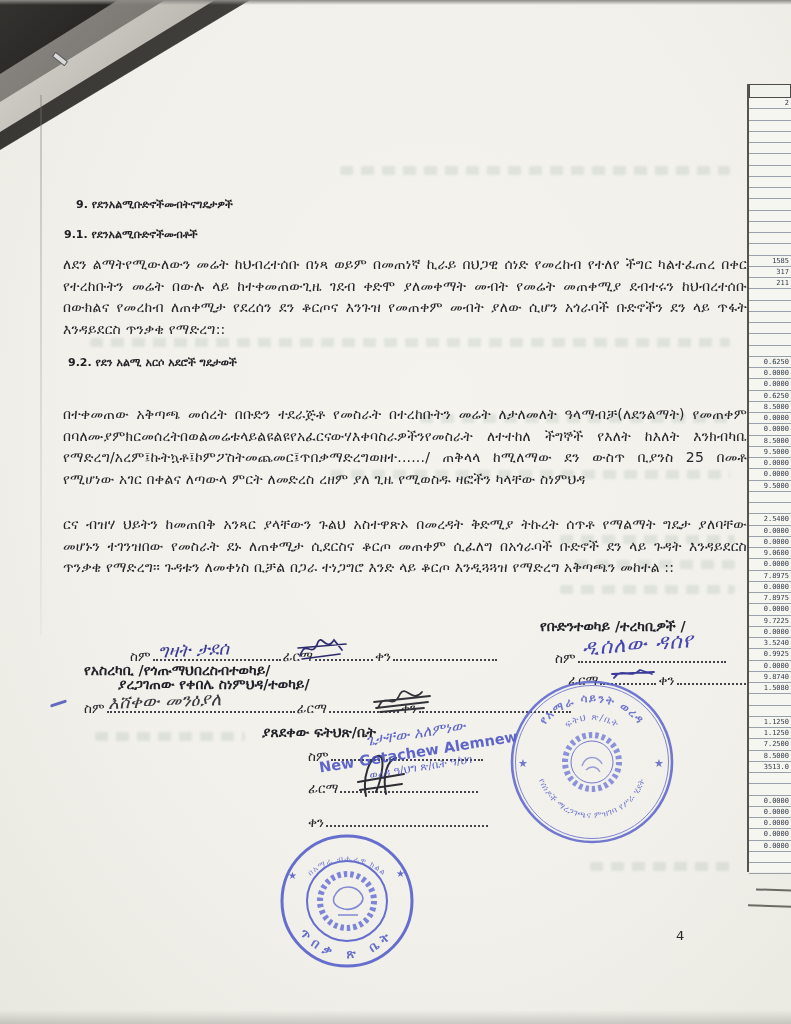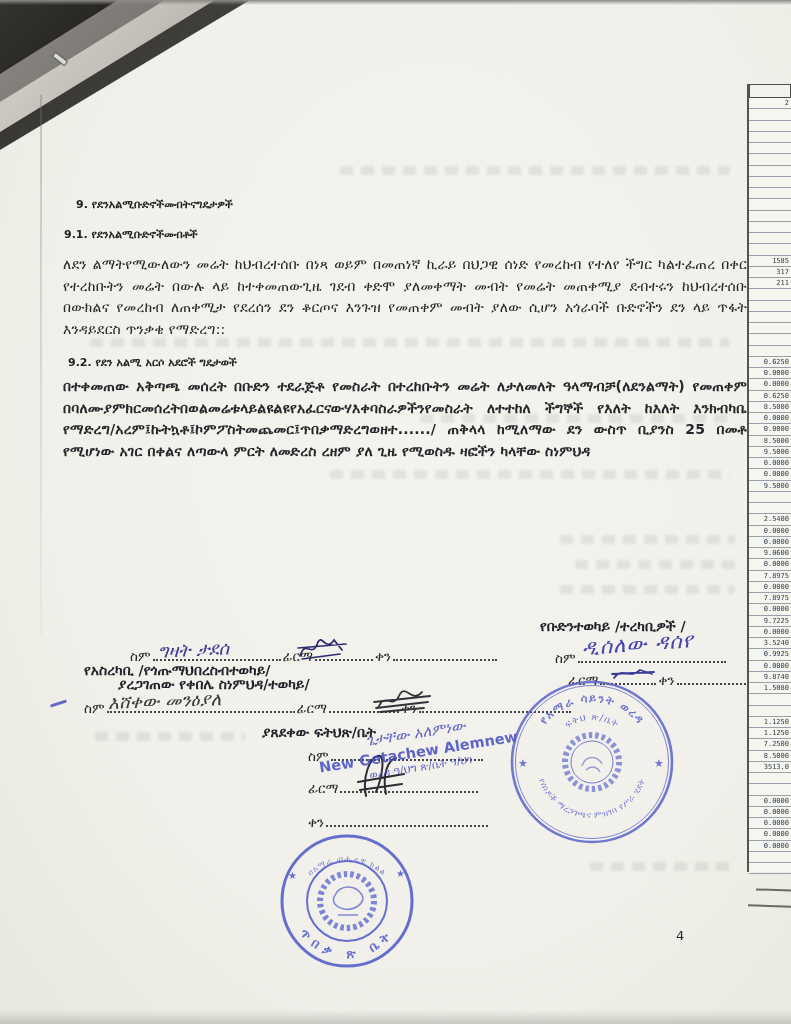--- a/index.html
+++ b/index.html
@@ -93,22 +93,23 @@
 
 
   <div class="hd" style="left:76px;top:198px;">9. የደንአልሚቡድኖችመብትናግዴታዎች</div>
 
   <div class="hd" style="left:64px;top:228px;">9.1. የደንአልሚቡድኖችመብቶች</div>
 
   <div class="para" style="left:63px;top:254px;width:684px;height:96px;">ለደን ልማትየሚውለውን መሬት ከህብረተሰቡ በነጻ ወይም በመጠነኛ ኪራይ በህጋዊ ሰነድ የመረከብ የተለየ ችግር ካልተፈጠረ በቀር የተረከቡትን መሬት በውሉ ላይ ከተቀመጠውጊዜ ገደብ ቀድሞ ያለመቀማት መብት የመሬት መጠቀሚያ ደብተሩን ከህብረተሰቡ በውክልና የመረከብ ለጠቀሚታ የደረሰን ደን ቆርጦና እንጉዝ የመጠቀም መብት ያለው ሲሆን አጎራባች ቡድኖችን ደን ላይ ጥፋት እንዳይደርስ ጥንቃቄ የማድረግ::</div>
 
   <div class="hd" style="left:68px;top:356px;">9.2. የደን አልሚ አርሶ አደሮች ግዴታወች</div>
 
-  <div class="para" style="left:63px;top:376px;width:684px;height:128px;font-weight:bold;">በተቀመጠው አቅጣጫ መሰረት በቡድን ተደራጅቶ የመስራት በተረከቡትን መሬት ለታለመለት ዓላማብቻ(ለደንልማት) የመጠቀም በባለሙያምክርመሰረትበወልመሬቱላይልዩልዩየአፈርናውሃእቀባስራዎችንየመስራት ለተተከለ ችግኞች የእለት ከእለት እንክብካቤ የማድረግ/አረም፤ኩትኳቶ፤ኮምፖስትመጨመር፤ጥበቃማድረግወዘተ....../ ጠቅላላ ከሚለማው ደን ውስጥ ቢያንስ 25 በመቶ የሚሆነው አገር በቀልና ለጣውላ ምርት ለመድረስ ረዘም ያለ ጊዜ የሚወስዱ ዛፎችን ካላቸው ስነምህዳ</div>
-
+  <div class="para" style="left:63px;top:404px;width:684px;height:128px;">በተቀመጠው አቅጣጫ መሰረት በቡድን ተደራጅቶ የመስራት በተረከቡትን መሬት ለታለመለት ዓላማብቻ(ለደንልማት) የመጠቀም በባለሙያምክርመሰረትበወልመሬቱላይልዩልዩየአፈርናውሃእቀባስራዎችንየመስራት ለተተከለ ችግኞች የእለት ከእለት እንክብካቤ የማድረግ/አረም፤ኩትኳቶ፤ኮምፖስትመጨመር፤ጥበቃማድረግወዘተ....../ ጠቅላላ ከሚለማው ደን ውስጥ ቢያንስ 25 በመቶ የሚሆነው አገር በቀልና ለጣውላ ምርት ለመድረስ ረዘም ያለ ጊዜ የሚወስዱ ዛፎችን ካላቸው ስነምህዳ</div>
+
+  <div class="para" style="left:63px;top:514px;width:684px;height:102px;">ርና ብዝሃ ህይትን ከመጠበቅ አንጻር ያላቸውን ጉልህ አስተዋጽኦ በመረዳት ቅድሚያ ትኩረት ሰጥቶ የማልማት ግዴታ ያለባቸው መሆኑን ተገንዝበው የመስራት ደኑ ለጠቀሚታ ሲደርስና ቆርጦ መጠቀም ሲፈለግ በአጎራባች ቡድኖች ደን ላይ ጉዳት እንዳይደርስ ጥንቃቄ የማድረግ፡፡ ጉዳቱን ለመቀነስ ቢቻል በጋራ ተነጋግሮ እንድ ላይ ቆርጦ እንዲጓጓዝ የማድረግ አቅጣጫን መከተል ::</div>
 
   <div class="sig-title" style="left:84px;top:622px;margin-top:40px;">የአስረካቢ /የጎጡማህበረስብተወካይ/</div>
 
   <div class="sig-row" style="left:130px;top:648px;">
     <span>ስም</span><span class="leader" style="width:128px;"></span><span>ፊርማ</span><span class="leader" style="width:58px;"></span><span>ቀን</span><span class="leader" style="width:104px;"></span>
   </div>
   <div class="hand" style="left:158px;top:639px;font-size:18px;color:#3c3c96;transform:rotate(-3deg);">ግዛት ታደሰ</div>
   <svg class="sigsvg" style="left:296px;top:634px;" width="52" height="30" viewBox="0 0 52 30">
     <path d="M4,22 C10,4 16,26 22,8 C26,0 30,18 38,6 L46,16 M2,14 L50,10 M6,25 L44,20" fill="none" stroke="#2c2c6e" stroke-width="1.7" stroke-linecap="round"></path>
   </svg>

